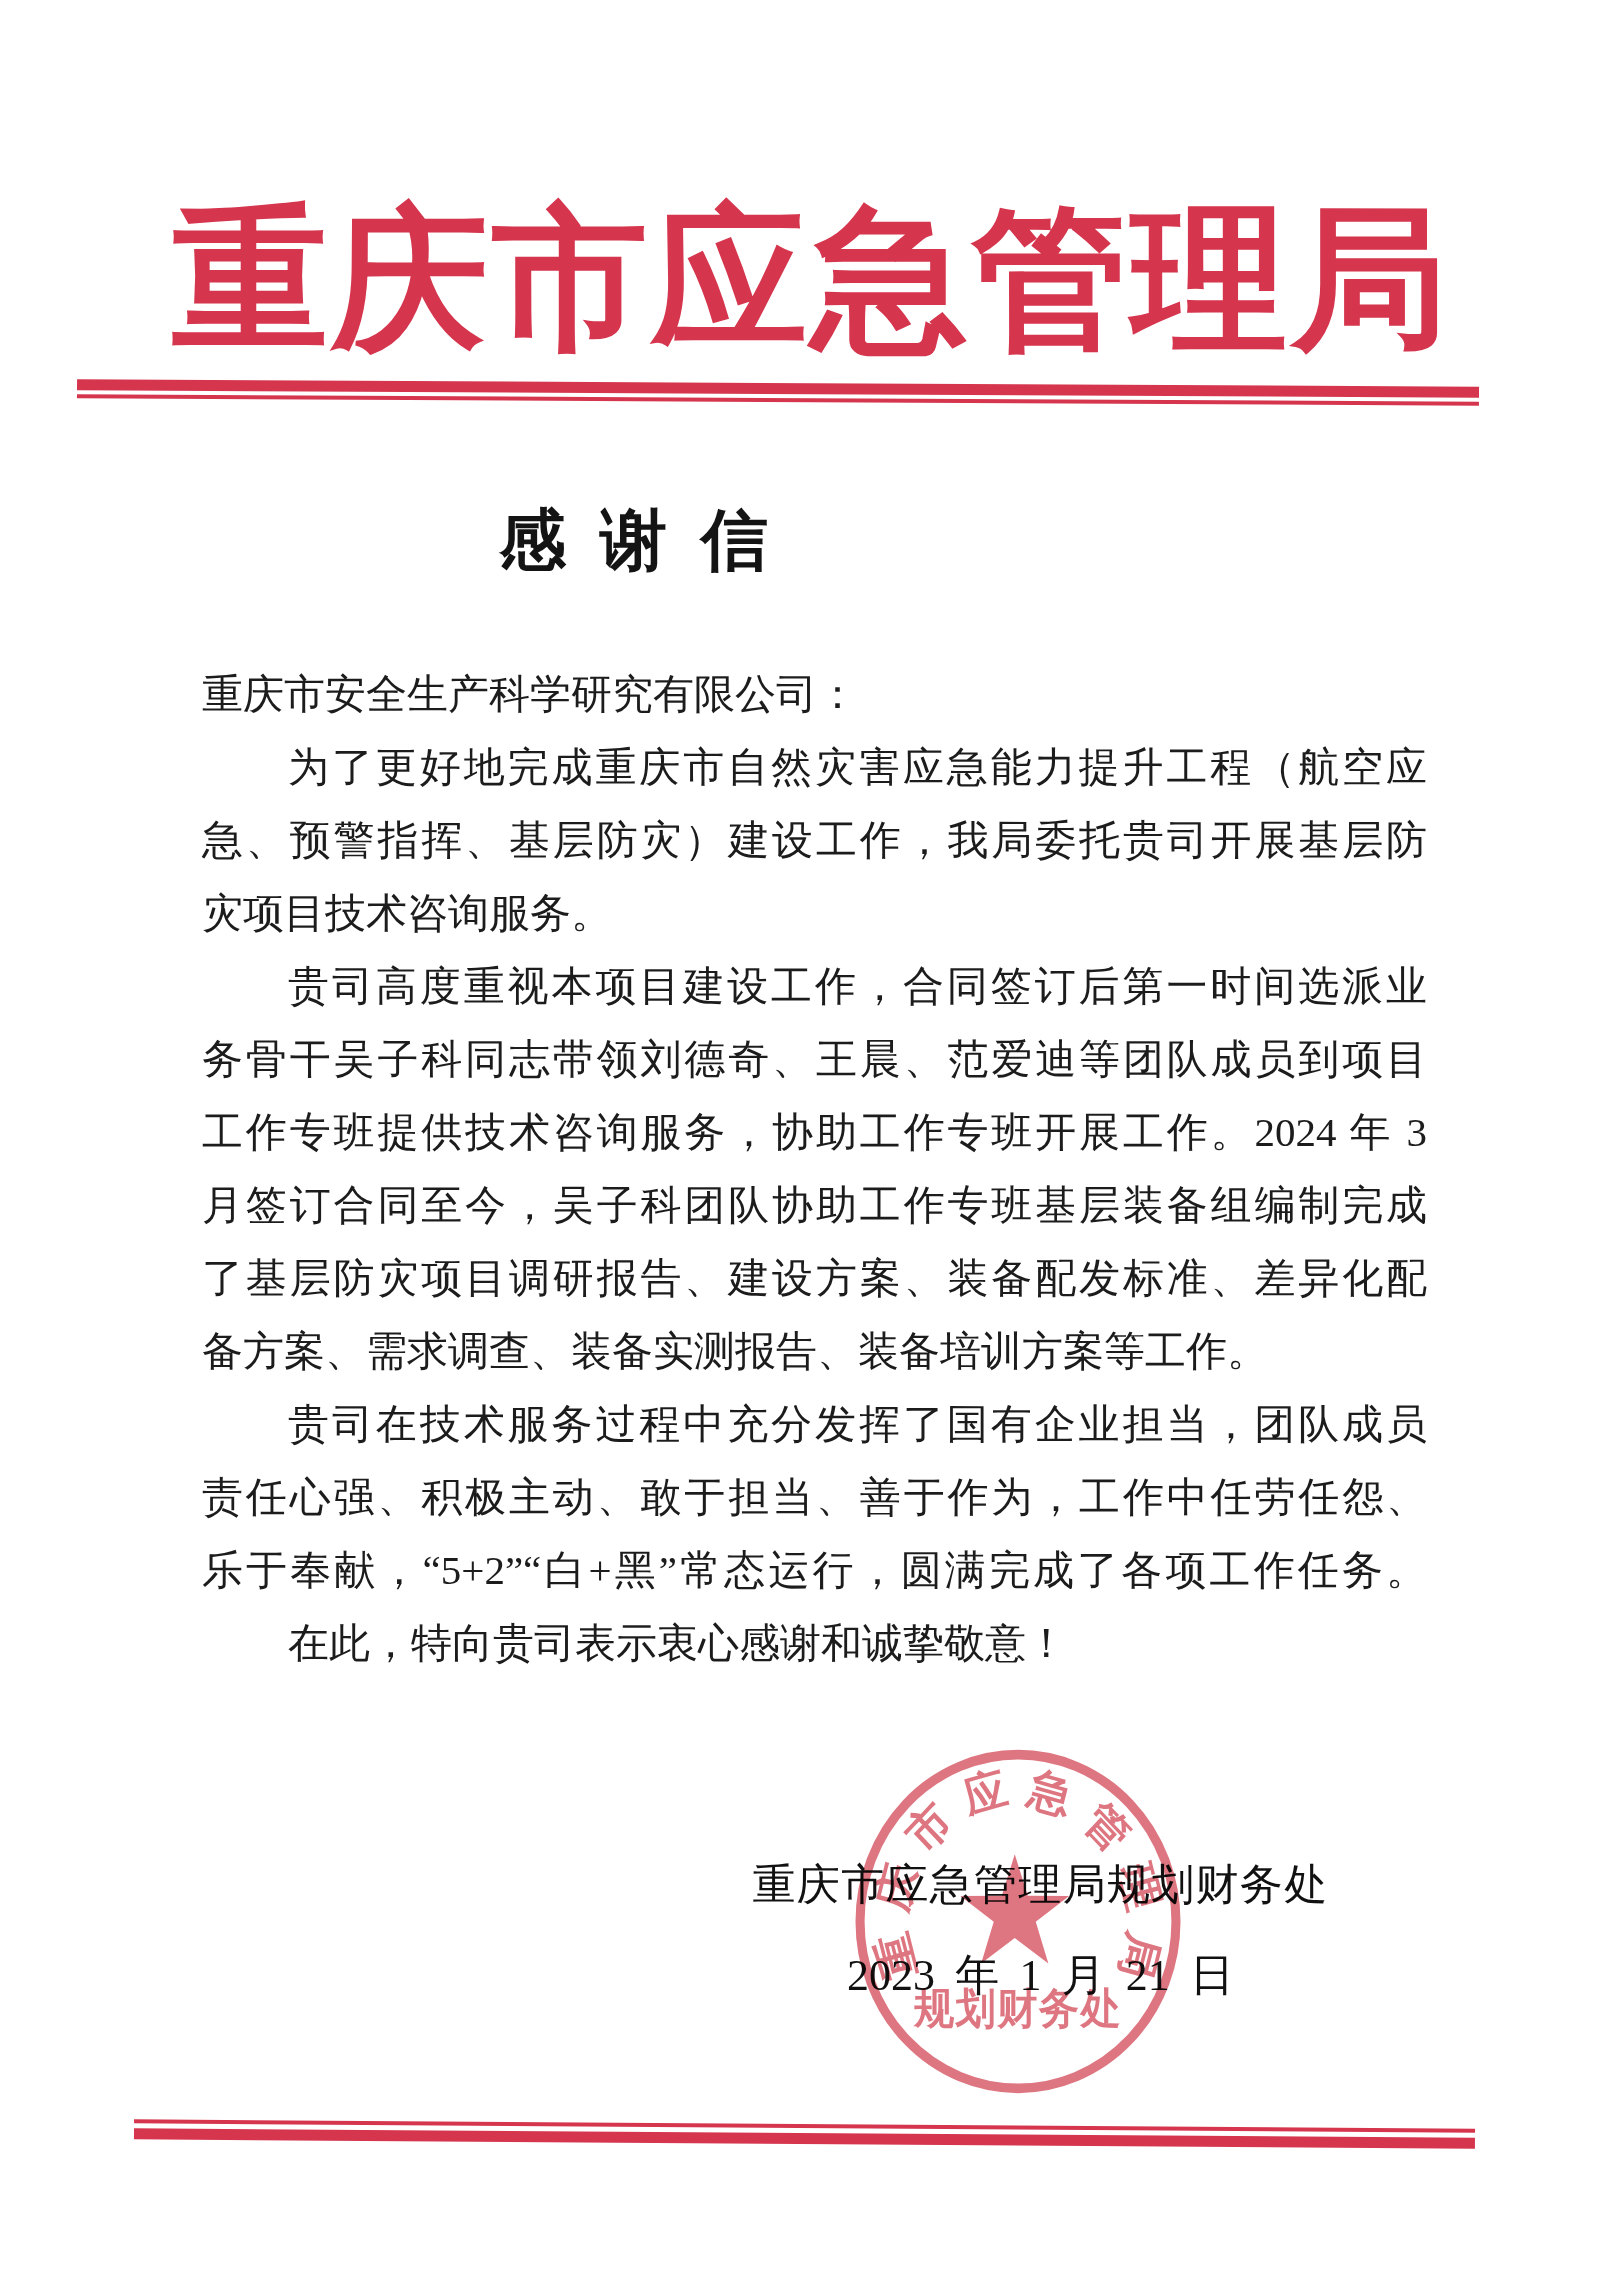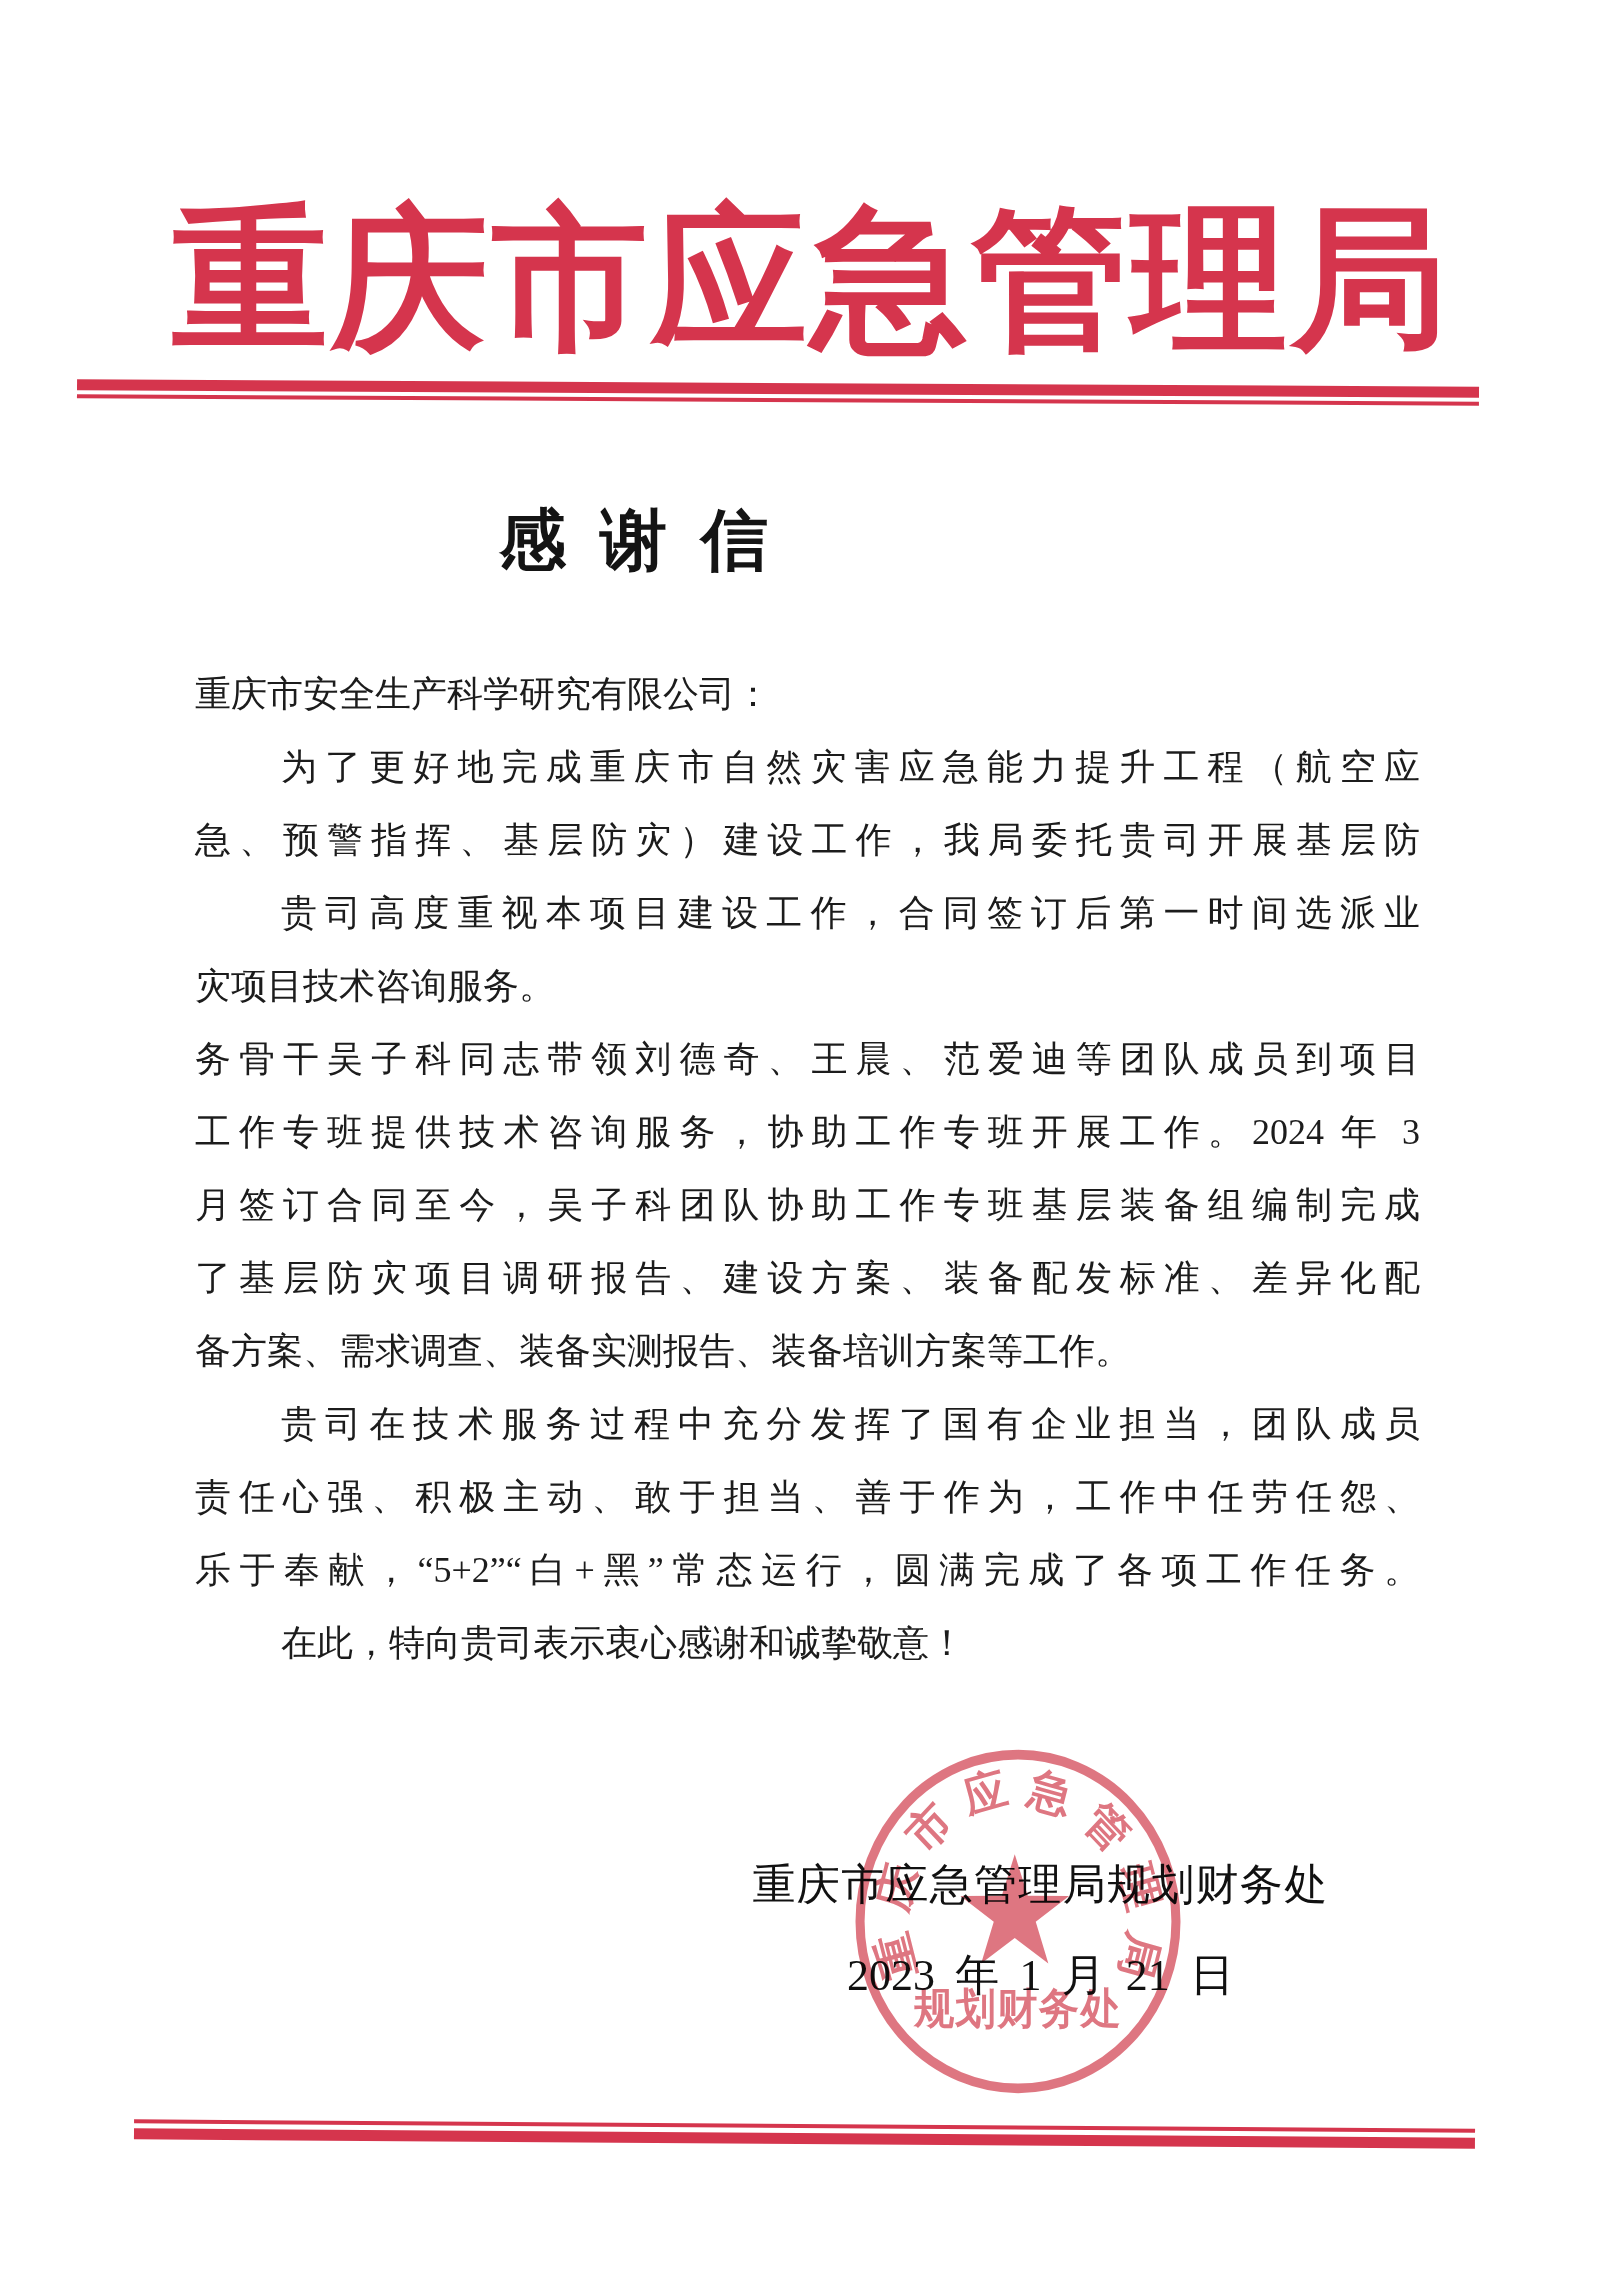--- a/index.html
+++ b/index.html
@@ -48,22 +48,22 @@
     font-weight: bold;
     color: #141414;
     letter-spacing: 34px;
     white-space: nowrap;
     line-height: 1.1;
   }
 
   
   .letter-body {
     position: absolute;
-    left: 195px; top: 658px; width: 1225px;
-    font-size: 36px;
+    left: 202px; top: 658px; width: 1225px;
+    font-size: 41px;
     line-height: 73px;
     color: var(--ink);
   }
   .bl { width: 100%; }
   .bl.full { text-align: justify; text-align-last: justify; }
   .bl.indent { text-indent: 86px; }
 
   
   .sign-dept {
     position: absolute;
@@ -121,22 +121,22 @@
   <div class="bar gap"></div>
   <div class="bar thin"></div>
 </div>
 
 <div class="letter-heading">感谢信</div>
 
 <div class="letter-body">
   <div class="bl">重庆市安全生产科学研究有限公司：</div>
   <div class="bl indent full">为了更好地完成重庆市自然灾害应急能力提升工程（航空应</div>
   <div class="bl full">急、预警指挥、基层防灾）建设工作，我局委托贵司开展基层防</div>
+  <div class="bl">灾项目技术咨询服务。</div>
   <div class="bl indent full">贵司高度重视本项目建设工作，合同签订后第一时间选派业</div>
-  <div class="bl">灾项目技术咨询服务。</div>
   <div class="bl full">务骨干吴子科同志带领刘德奇、王晨、范爱迪等团队成员到项目</div>
   <div class="bl full">工作专班提供技术咨询服务，协助工作专班开展工作。2024 年 3</div>
   <div class="bl full">月签订合同至今，吴子科团队协助工作专班基层装备组编制完成</div>
   <div class="bl full">了基层防灾项目调研报告、建设方案、装备配发标准、差异化配</div>
   <div class="bl">备方案、需求调查、装备实测报告、装备培训方案等工作。</div>
   <div class="bl indent full">贵司在技术服务过程中充分发挥了国有企业担当，团队成员</div>
   <div class="bl full">责任心强、积极主动、敢于担当、善于作为，工作中任劳任怨、</div>
   <div class="bl full">乐于奉献，“5+2”“白+黑”常态运行，圆满完成了各项工作任务。</div>
   <div class="bl indent">在此，特向贵司表示衷心感谢和诚挚敬意！</div>
 </div>

